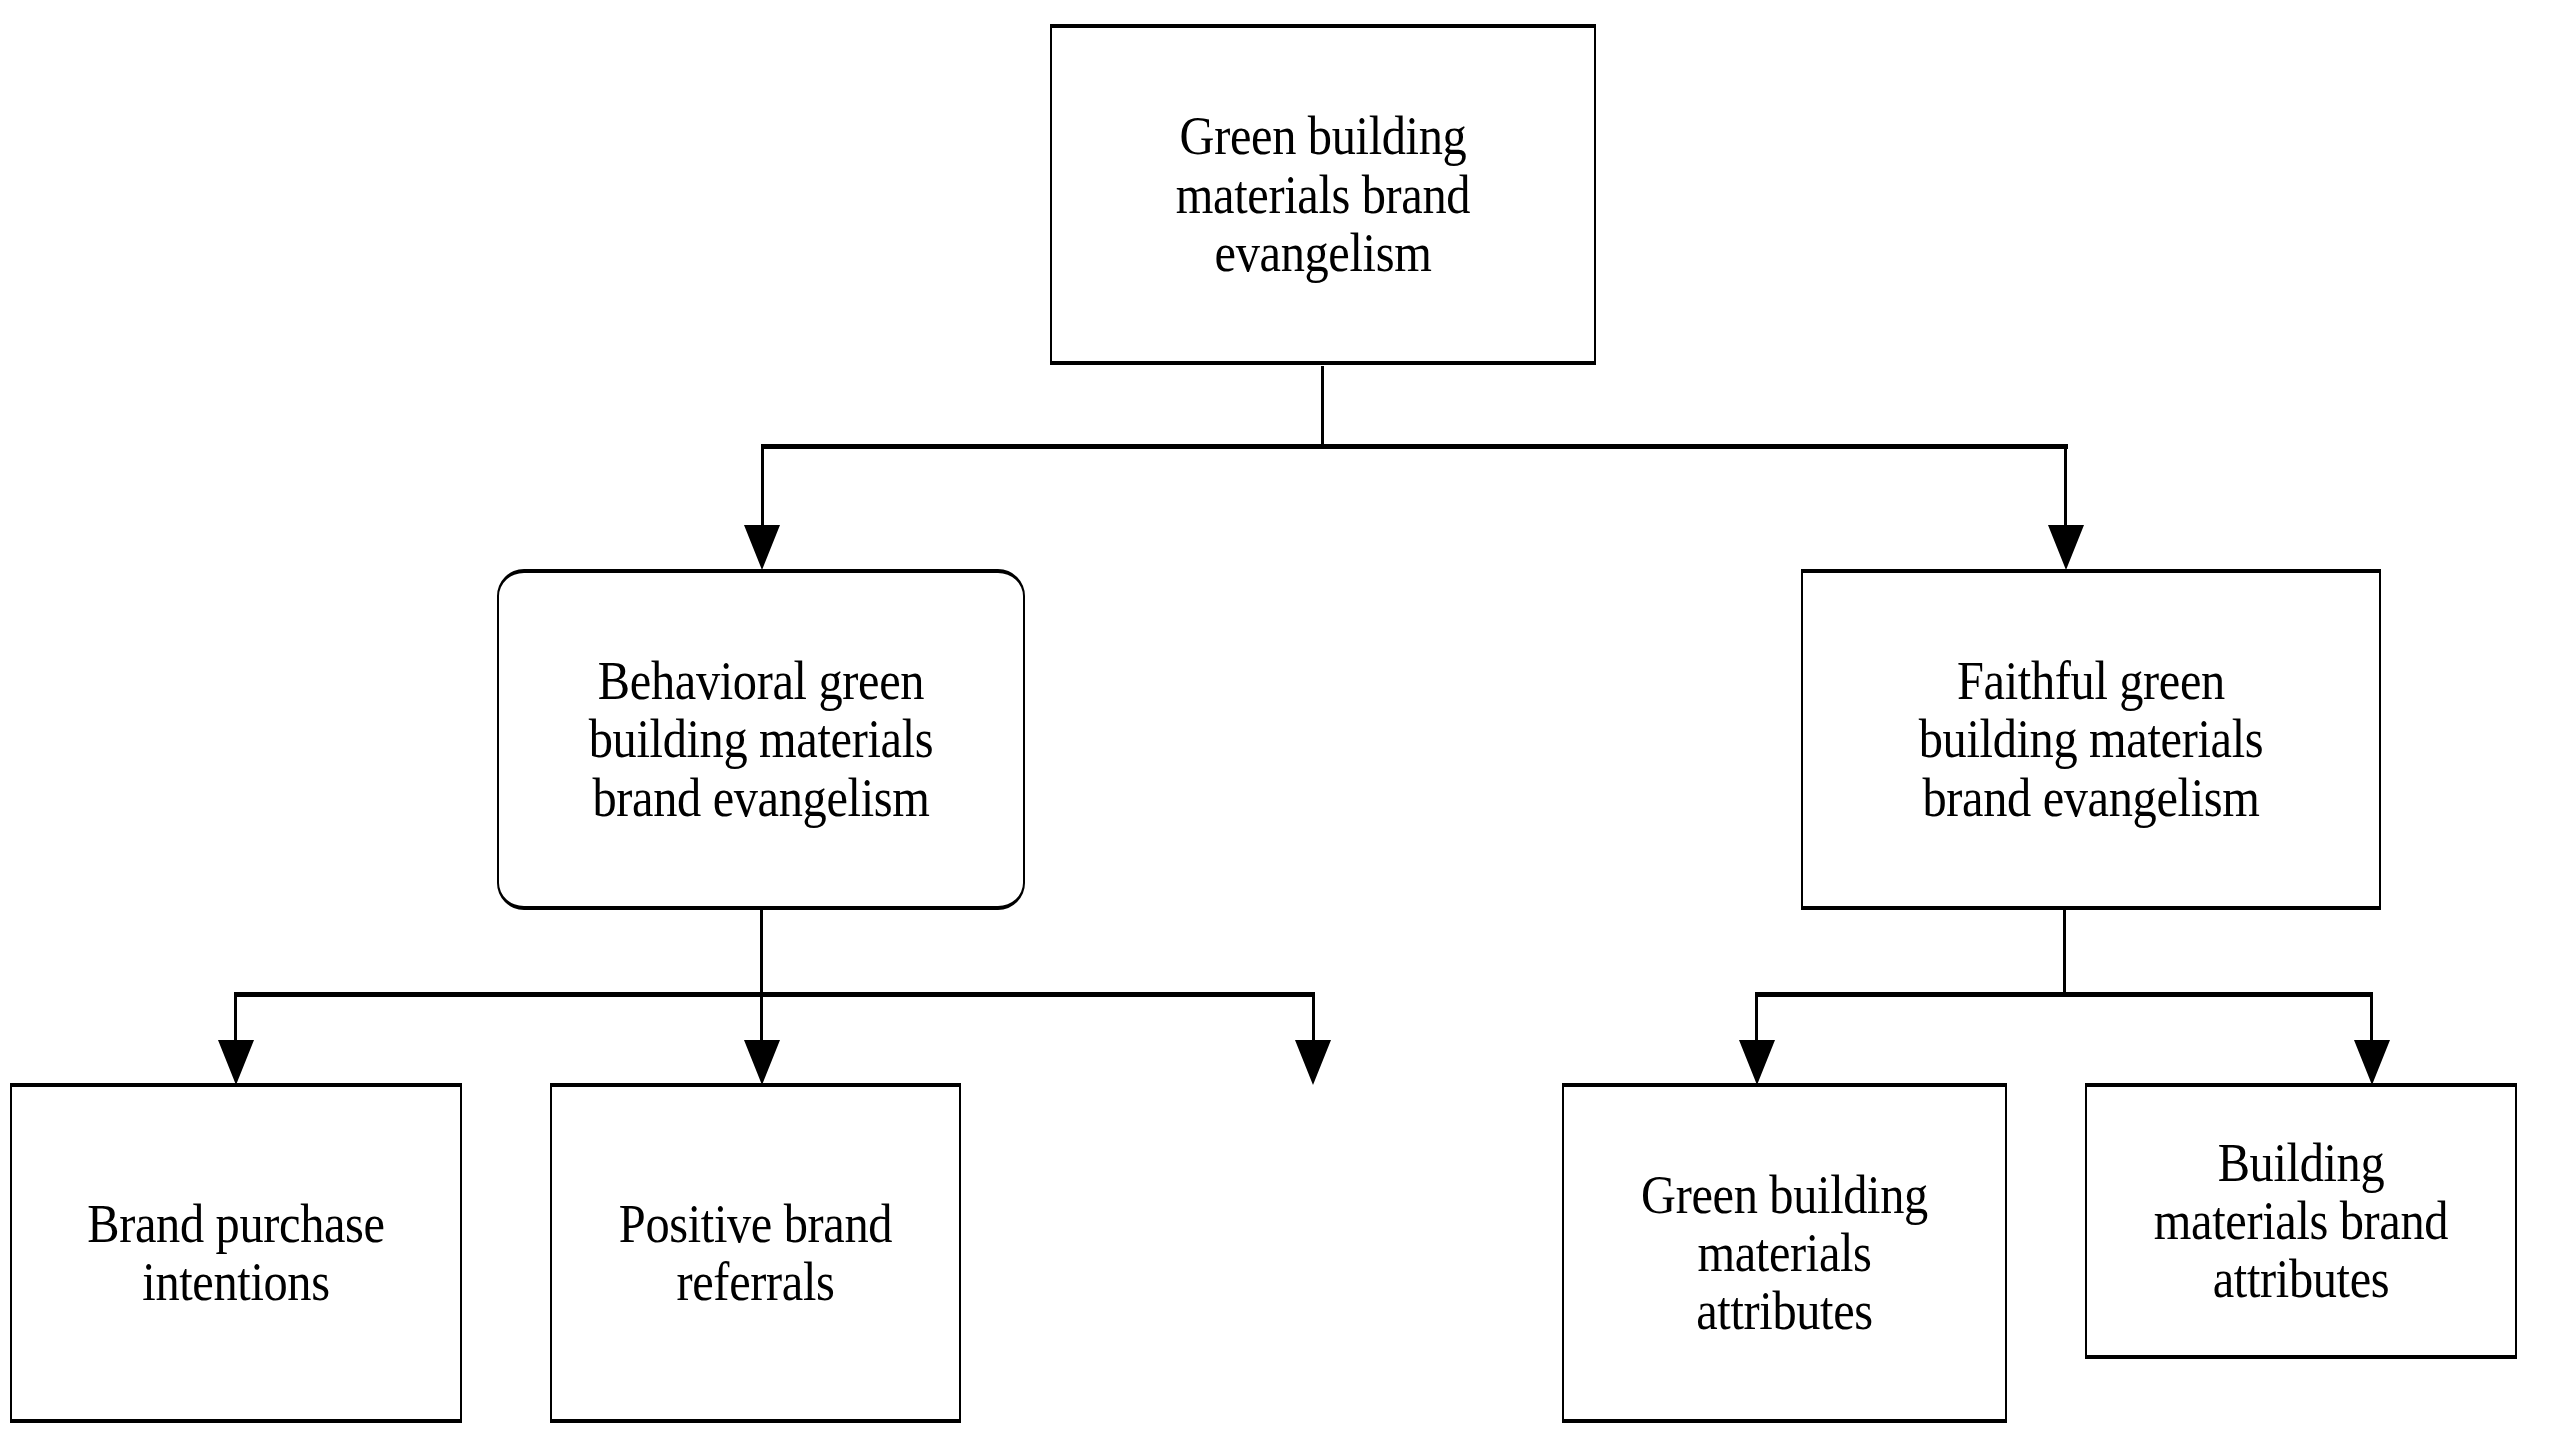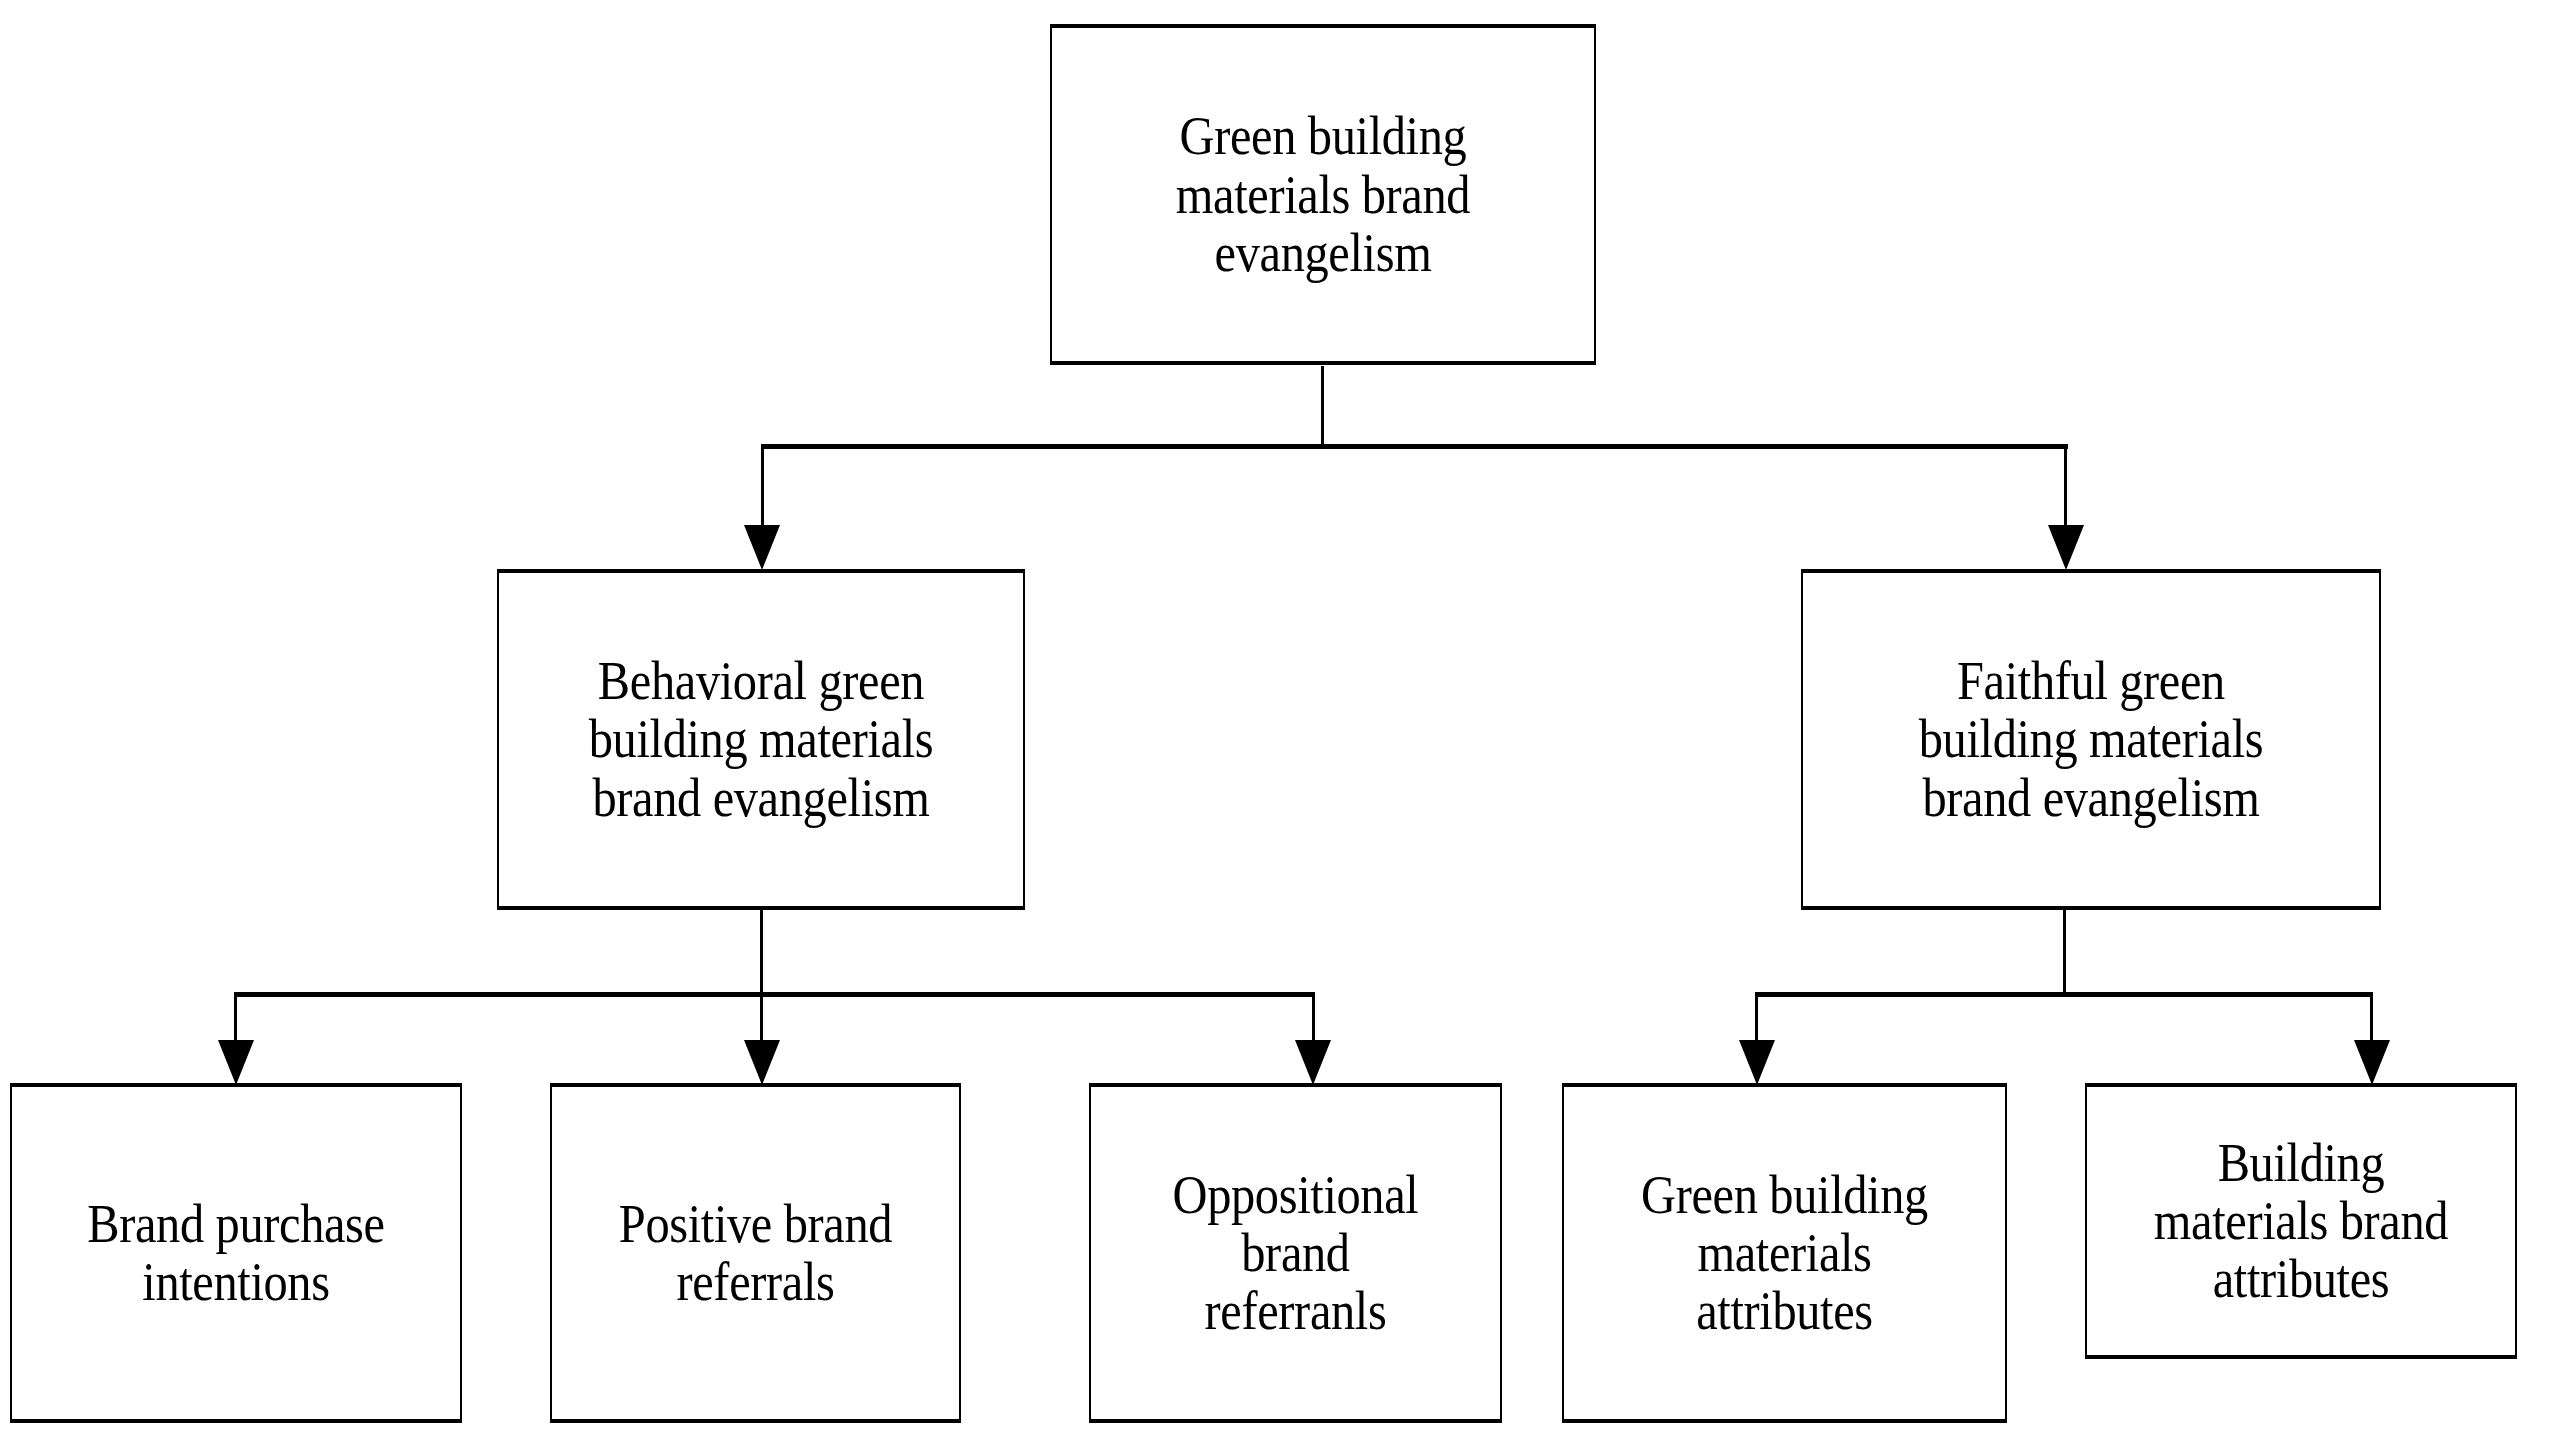--- a/index.html
+++ b/index.html
@@ -79,21 +79,21 @@
 evangelism</span>
   </div>
 
   <div class="conn-v" style="left:1321px; top:366px; width:3.3px; height:81px;"></div>
   <div class="conn-h" style="left:761px; top:444px; width:1307px; height:4.9px;"></div>
   <div class="conn-v" style="left:761px; top:444px; width:3.3px; height:81px;"></div>
   <div class="arrowhead" style="left:744px; top:525px;"></div>
   <div class="conn-v" style="left:2064px; top:444px; width:3.3px; height:81px;"></div>
   <div class="arrowhead" style="left:2048px; top:525px;"></div>
 
-  <div class="node node-l1" style="left:497px; top:569px; width:528px; height:341px;">
+  <div class="node node-l1" style="left:497px; top:569px; width:528px; height:341px;border-radius:27px;">
     <span class="node-label">Behavioral green
 building materials
 brand evangelism</span>
   </div>
 
   <div class="node node-l1" style="left:1801px; top:569px; width:580px; height:341px;">
     <span class="node-label">Faithful green
 building materials
 brand evangelism</span>
   </div>
@@ -117,25 +117,20 @@
   <div class="node node-l2" style="left:550px; top:1083px; width:411px; height:340px;">
     <span class="node-label">Positive brand
 referrals</span>
   </div>
 
   <div class="node node-l2" style="left:9.8px; top:1083px; width:452px; height:340px;">
     <span class="node-label">Brand purchase
 intentions</span>
   </div>
 
-  <div class="node node-l2" style="left:1089px; top:1083px; width:413px; height:340px;">
-    <span class="node-label">Oppositional
-brand
-referranls</span>
-  </div>
 
   <div class="node node-l2" style="left:1562px; top:1083px; width:445px; height:340px;">
     <span class="node-label">Green building
 materials
 attributes</span>
   </div>
 
   <div class="node node-l2" style="left:2085px; top:1083px; width:432px; height:276px;">
     <span class="node-label">Building
 materials brand

